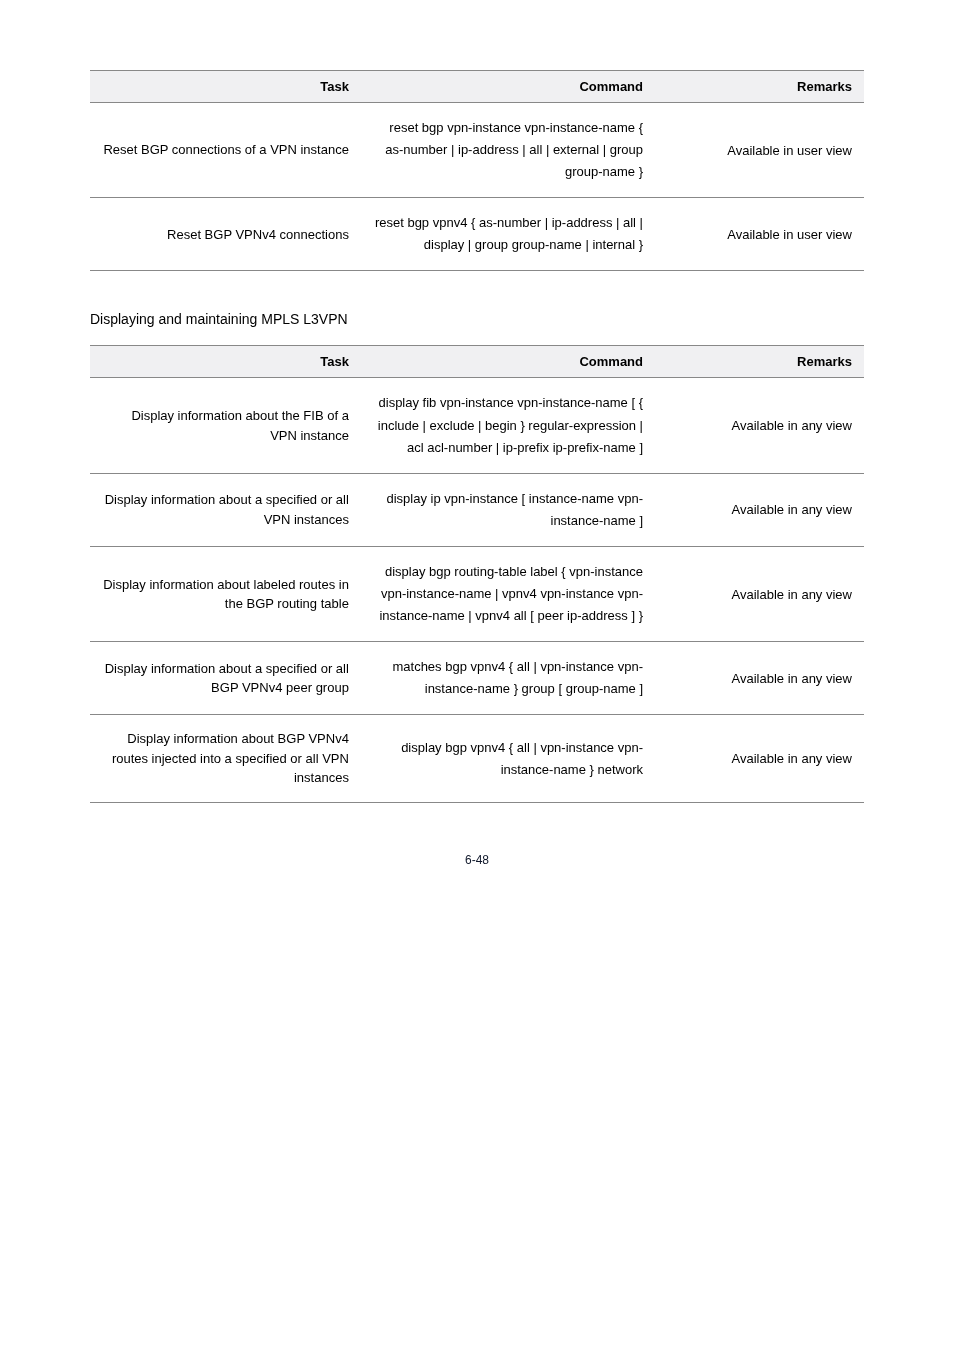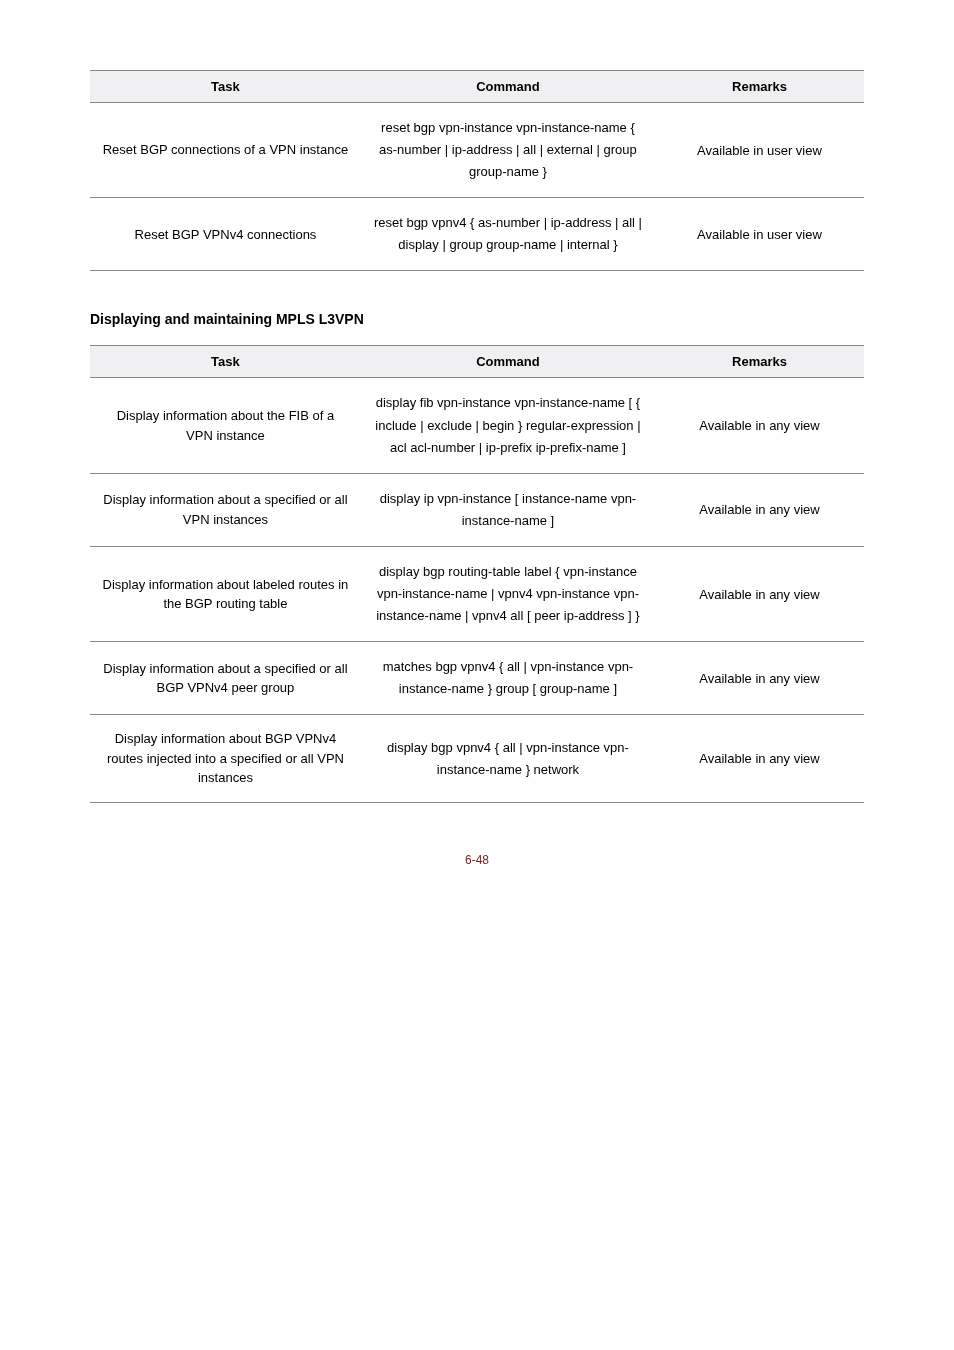--- a/index.html
+++ b/index.html
@@ -14,44 +14,44 @@
   }
   table {
     border-collapse: collapse;
     width: 100%;
     margin-bottom: 40px;
   }
   th, td {
     border-top: 1px solid #888;
     border-bottom: 1px solid #888;
     padding: 14px 12px;
-    text-align: center;
+    text-align: right;
     vertical-align: middle;
     font-weight: normal;
   }
   th {
     background: #f0f0f2;
     font-weight: bold;
     padding: 8px 12px;
     height: 30px;
   }
   .col-task { width: 35%; }
   .col-cmd { width: 38%; }
   .col-rem { width: 27%; }
   .section-heading {
     font-size: 14px;
-    font-weight: bold;
+    font-weight: normal;
     margin: 30px 0 18px 0;
   }
   .table2 th { padding: 8px 12px; height: 30px; }
   .page-num {
     text-align: center;
     font-size: 12px;
     margin-top: 50px;
-    color: #7f1d1d;
+    color: #0f172a;
   }
   .cmd-cell { line-height: 1.7; }
   .task-cell { line-height: 1.5; }
 </style>
 </head>
 <body>
 
 <table>
   <thead>
     <tr>

